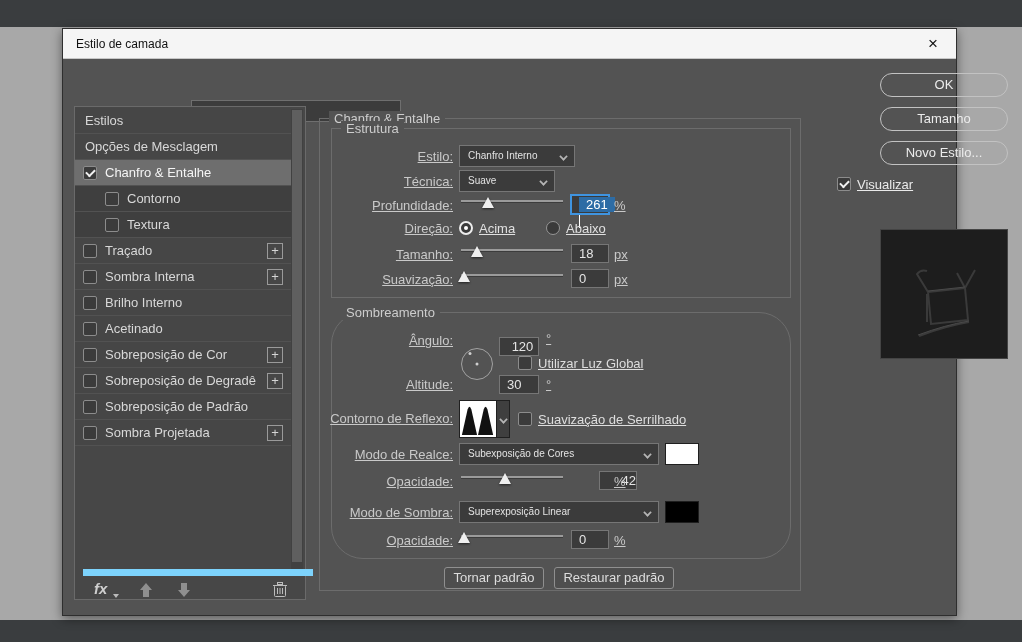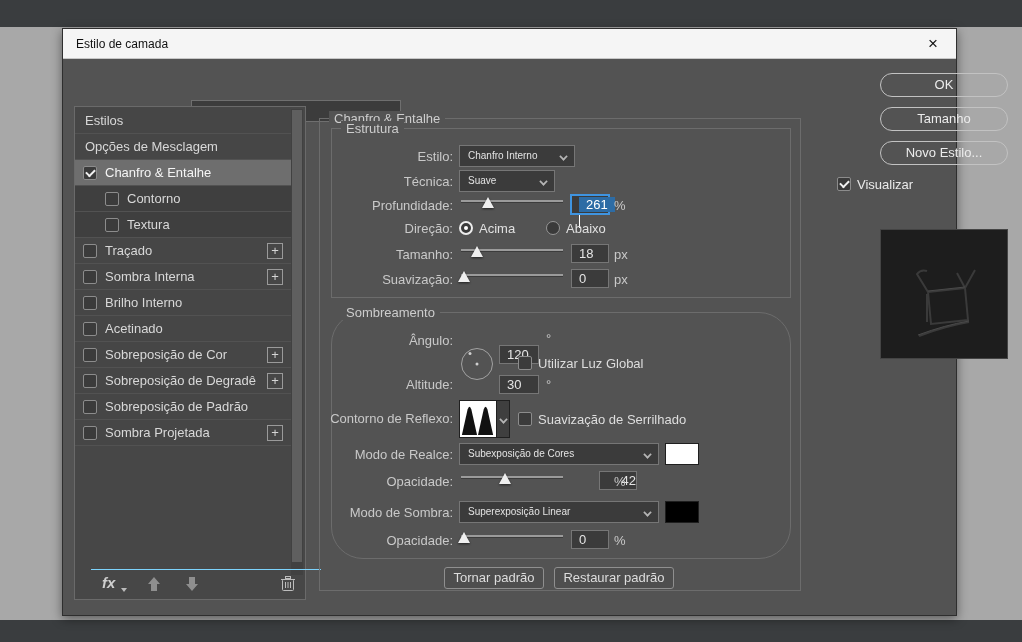--- a/index.html
+++ b/index.html
@@ -1,18 +1,18 @@
 <!DOCTYPE html>
 <html><head>
 <meta charset="utf-8">
 <style>
   * { margin:0; padding:0; box-sizing:border-box; }
   html,body { width:1022px; height:642px; }
   body { font-family:"Liberation Sans","DejaVu Sans",sans-serif; background:#a8a8a8; position:relative; overflow:hidden; }
-  .abs { position:absolute; }
+  .abs { position:absolute;text-decoration:underline; }
 
   
   .band-top { left:0; top:0; width:1022px; height:27px; background:#3a3d3f; }
   .band-bottom { left:0; top:620px; width:1022px; height:22px; background:#3a3d3f; }
 
   
   .dialog { left:62px; top:28px; width:895px; height:588px; background:#535353; border:1px solid #2e2e2e; box-shadow:0 3px 10px rgba(0,0,0,.45); }
   .titlebar { left:0; top:0; width:100%; height:30px; background:#f5f5f5; border-bottom:1px solid #c7c7c7; }
   .titlebar .title { position:absolute; left:13px; top:8px; font-size:12px; color:#111; }
   .close-btn { position:absolute; right:10px; top:2px; width:26px; height:26px; text-align:center; line-height:26px; font-size:17px; color:#111; cursor:default; }
@@ -31,21 +31,21 @@
   .sb-item.sub { background:#3f3f3f; }
   .sb-item .txt { color:#d8d8d8; font-size:13px; white-space:nowrap; }
   .sb-item.sel .txt { color:#f5f5f5; }
   .sb-item .txt.noind { margin-left:10px; }
   .cb { position:relative; width:14px; height:14px; background:#3b3b3b; border:1px solid #8c8c8c; border-radius:2px; margin:0 8px 0 8px; flex:none; }
   .sub .cb { margin-left:30px; }
   .cb.checked::after { content:""; position:absolute; left:2px; top:2px; width:7px; height:4px; border-left:2px solid #f2f2f2; border-bottom:2px solid #f2f2f2; transform:rotate(-45deg); }
   .plusbox { position:absolute; right:8px; top:5px; width:16px; height:16px; border:1px solid #9a9a9a; color:#d5d5d5; font-size:13px; line-height:14px; text-align:center; }
   .sb-scroll-track { position:absolute; right:2px; top:2px; width:12px; height:466px; background:#414141; }
   .sb-scroll-thumb { position:absolute; left:1px; top:1px; width:10px; height:452px; background:#5f5f5f; }
-  .sb-footer { position:absolute; left:16px; bottom:0; width:100%; height:30px; border-top:1px solid #7dd3fc; }
+  .sb-footer { position:absolute; left:8px; bottom:0; width:100%; height:30px; border-top:7px solid #7dd3fc; }
   .fx-ic { position:absolute; left:11px; top:4px; color:#cfcfcf; font-size:15px; font-style:italic; font-weight:bold; }
   .fx-caret { position:absolute; left:30px; top:18px; width:0; height:0; border-left:3px solid transparent; border-right:3px solid transparent; border-top:4px solid #bbb; }
   .arrow-ic { position:absolute; top:6px; }
   .trash-ic { position:absolute; right:26px; top:5px; }
 
   
   .group { border:1px solid #6c6c6c; }
   .legend { position:absolute; top:-8px; left:9px; background:#535353; padding:0 5px; color:#cdcdcd; font-size:13px; white-space:nowrap; }
   .g-main { left:318px; top:117px; width:482px; height:473px; }
   .g-estrutura { left:330px; top:127px; width:460px; height:170px; }
@@ -230,21 +230,21 @@
   <div class="abs group g-sombra" style="left:268px;top:283px;">
     <span class="legend">Sombreamento</span>
   </div>
 
   <div class="abs lbl lbl-r" style="left:238px;top:304px;width:152px;">Ângulo:</div>
   <svg class="dial" style="left:397px;top:318px;" width="34" height="34">
     <circle cx="17" cy="17" r="15.5" fill="none" stroke="#a2a2a2"></circle>
     <circle cx="17" cy="17" r="1.5" fill="#cfcfcf"></circle>
     <circle cx="10" cy="6.5" r="1.5" fill="#cfcfcf"></circle>
   </svg>
-  <div class="numfield" style="left:436px;top:316px;width:40px;">120</div>
+  <div class="numfield" style="left:436px;top:308px;width:40px;text-align:center;">120</div>
   <span class="abs unit" style="left:483px;top:302px;">°</span>
   <span class="checkbox" style="left:455px;top:327px;"></span>
   <span class="abs lbl" style="left:475px;top:327px;color:#dedede;">Utilizar Luz Global</span>
   <div class="abs lbl lbl-r" style="left:238px;top:348px;width:152px;text-align:right;">Altitude:</div>
   <div class="numfield" style="left:436px;top:346px;width:40px;">30</div>
   <span class="abs unit" style="left:483px;top:348px;">°</span>
 
   <div class="abs lbl lbl-r" style="left:238px;top:382px;width:152px;">Contorno de Reflexo:</div>
   <div class="contour" style="left:396px;top:371px;">
     <svg class="thumbn" width="38" height="38" viewBox="0 0 38 38">

